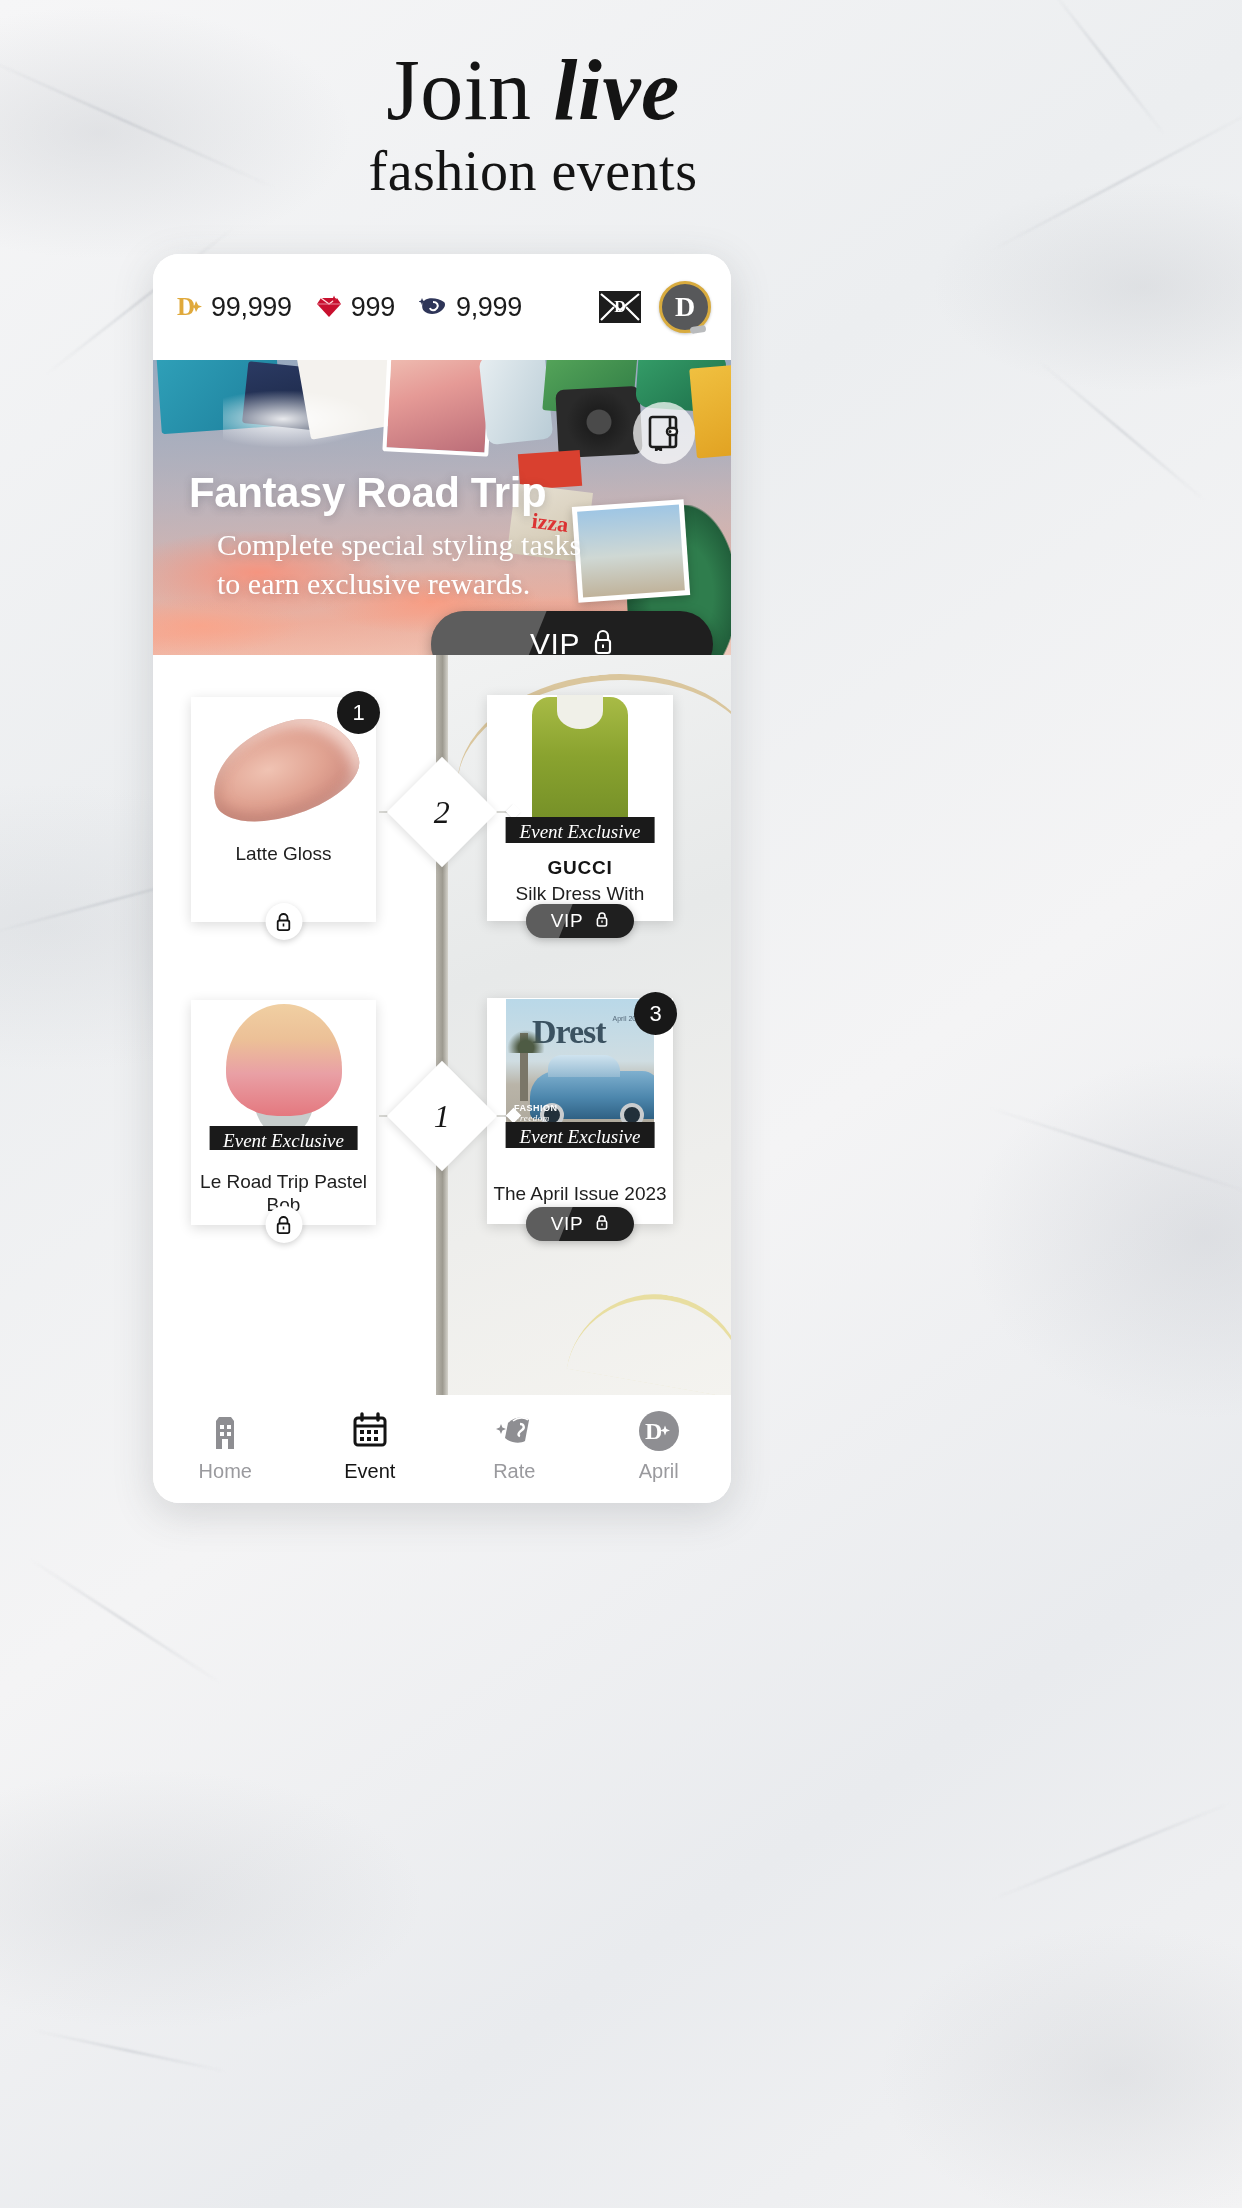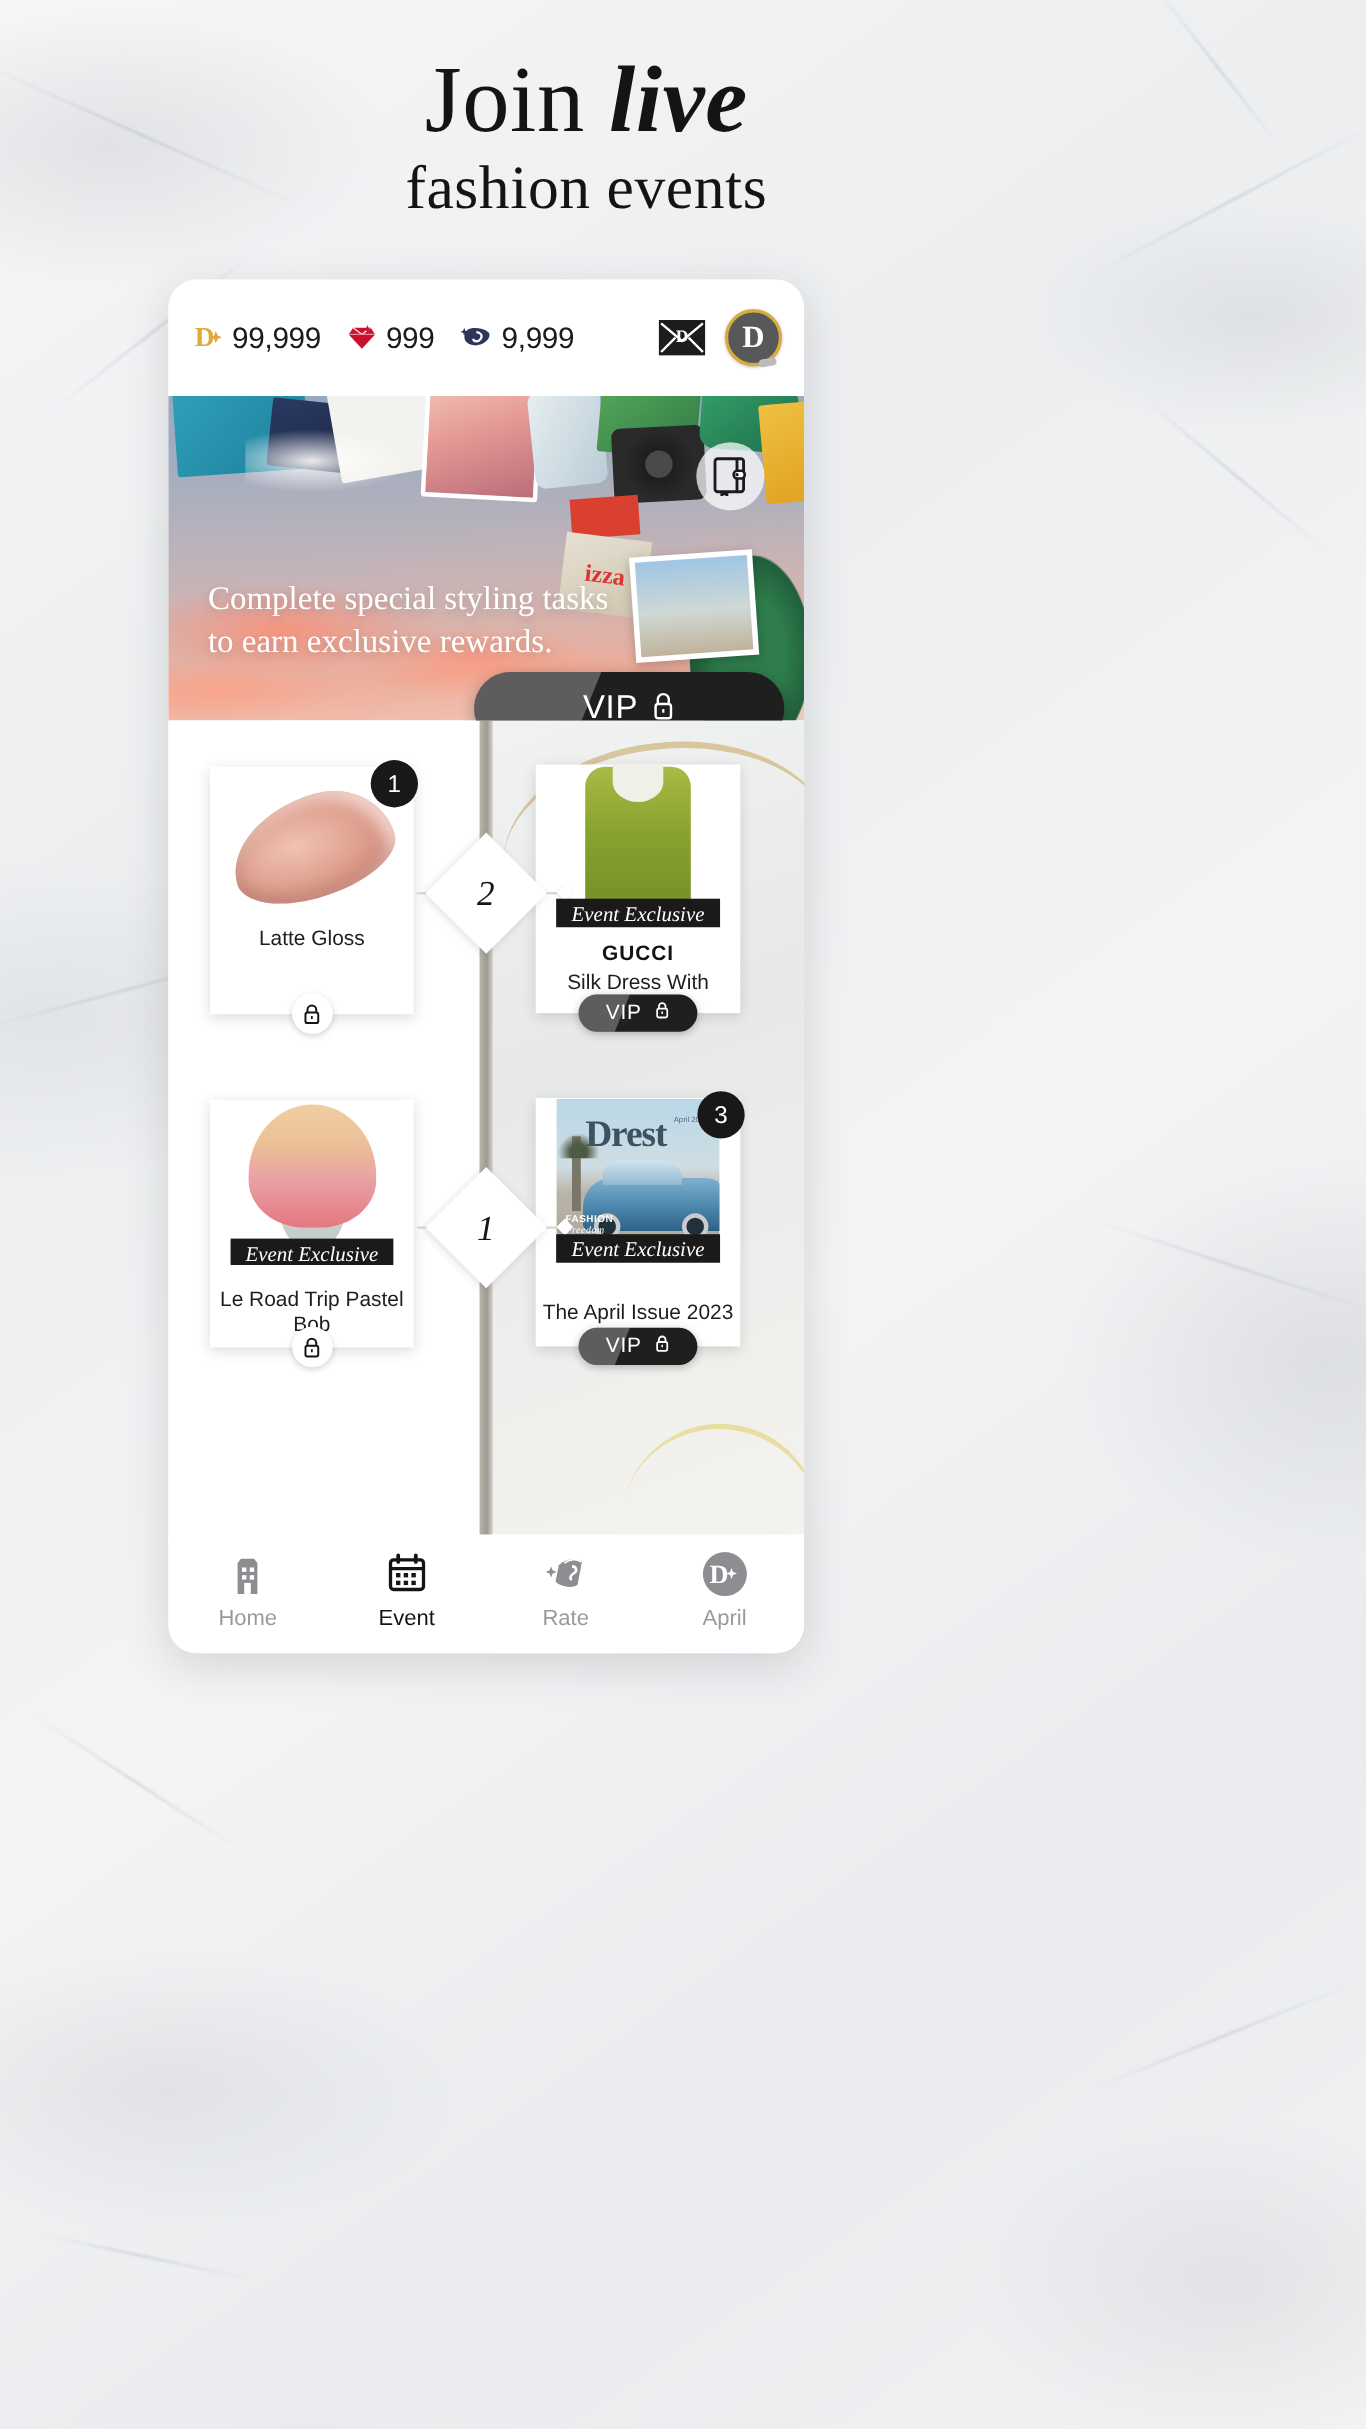--- a/index.html
+++ b/index.html
@@ -166,20 +166,21 @@
   }
   .hero-text { position: absolute; left: 36px; bottom: 52px; z-index: 5; }
   .hero-title {
     font-size: 42px; font-weight: 700; color: #fff; letter-spacing: -0.4px;
     text-shadow: 0 2px 8px rgba(60,60,70,0.25);
   }
   .hero-sub {
     font-family: "Liberation Serif", serif;
     font-size: 30px; color: #fff; line-height: 1.28; margin-top: 9px;
     text-shadow: 0 2px 8px rgba(60,60,70,0.22);
+    margin-left: 28px;
   }
   .polaroid {
     position: absolute; right: 44px; bottom: 56px; z-index: 5;
     width: 112px; height: 96px; background: #fff; padding: 5px;
     transform: rotate(-4deg); box-shadow: 0 3px 10px rgba(0,0,0,0.22);
   }
   .polaroid .pimg { width: 100%; height: 100%; background: linear-gradient(180deg,#9fc6e4 0%, #cfd8d4 55%, #c0b39b 100%); }
   .pizza {
     position: absolute; right: 142px; top: 128px; z-index: 5;
     width: 78px; height: 70px; background: linear-gradient(150deg,#e7e1d4,#cfc4ad);
@@ -529,20 +530,21 @@
         <circle cx="23" cy="16.5" r="1.5" fill="#1b1b1b"></circle>
         <path d="M9 32 V35.5 L11.5 33.5 L14 35.5 V32" fill="none" stroke="#1b1b1b" stroke-width="2.2"></path>
       </svg>
     </div>
 
     <div class="polaroid">
       <div class="pimg"></div>
     </div>
 
     <div class="hero-text">
+      <div class="hero-title">Fantasy Road Trip</div>
       <div class="hero-sub">
         <span>Complete special styling tasks</span><br>
         <span>to earn exclusive rewards.</span>
       </div>
     </div>
 
     <div class="vip-pill vip-hero">
       <span class="shine"></span>
       <span class="vl">VIP</span>
       <span class="lock">

